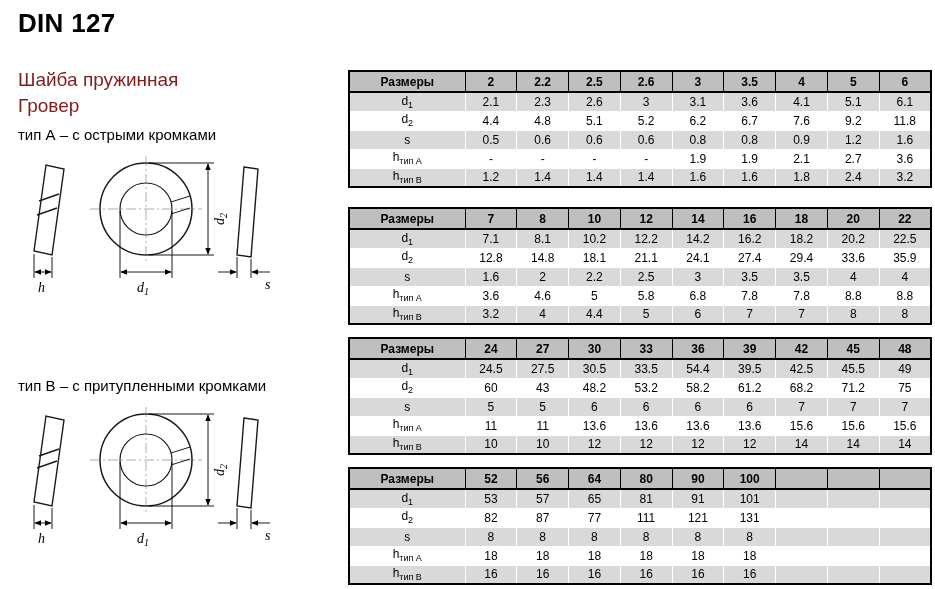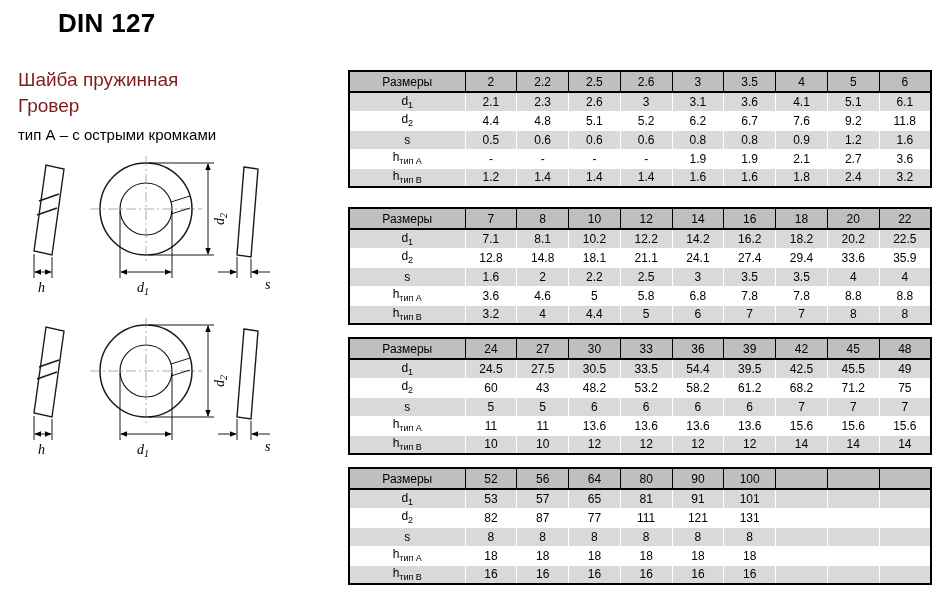--- a/index.html
+++ b/index.html
@@ -3,41 +3,41 @@
 <meta charset="utf-8">
 <style>
   * { margin:0; padding:0; box-sizing:border-box; }
   html,body { background:#ffffff; }
   body { width:935px; height:589px; }
   .page {
     position:relative; width:935px; height:589px; background:#fff;
     font-family:"Liberation Sans", sans-serif; color:#111; overflow:hidden;
   }
   .left-col { position:absolute; left:18px; top:8px; width:322px; }
-  .doc-title { font-size:26px; font-weight:bold; letter-spacing:0.3px; color:#000;margin-left:40px; }
+  .doc-title { font-size:26px; font-weight:bold; letter-spacing:0.3px; color:#000; }
   .subtitle { margin-top:28px; font-size:19px; line-height:1.35; color:#7f1d1d; }
   .caption { font-size:15px; color:#000; }
   .caption-a { margin-top:8px; }
   .caption-b { margin-top:72px; }
   .drawing { margin-top:8px; }
   svg text {
     font-family:"Liberation Serif","DejaVu Serif",serif;
     font-style:italic; font-size:14px; fill:#000;
   }
   .right-col { position:absolute; left:348px; top:70px; width:584px; }
   table {
     width:584px; border-collapse:collapse; table-layout:fixed;
     border:2px solid #000; font-size:12px; color:#000;
   }
   .gap-lg { margin-bottom:19px; }
   .gap-sm { margin-bottom:12px; }
   th, td { text-align:center; vertical-align:middle; padding:0; height:19px; }
   th {
     background:#bfbfbf; border:1px solid #000; border-bottom:2px solid #000;
-    font-weight:normal; height:21px;
+    font-weight:bold; height:21px;
   }
   td { border:1px solid #ffffff; }
   tbody tr:nth-child(odd) td { background:#d9d9d9; }
   tbody tr:nth-child(even) td { background:#ffffff; }
   .label-col { width:116px; }
   td sub, th sub { font-size:9px; }
 </style>
 </head>
 <body>
 
@@ -99,20 +99,21 @@
         <g stroke="#000" stroke-width="0.9">
           <line x1="219" y1="106" x2="219" y2="127"></line>
           <line x1="233" y1="108" x2="233" y2="127"></line>
           <line x1="200" y1="121" x2="218" y2="121" marker-end="url(#arr-a)"></line>
           <line x1="252" y1="121" x2="234" y2="121" marker-end="url(#arr-a)"></line>
         </g>
         <text x="247" y="138">s</text>
       </svg>
     </div>
 
+    <div class="caption caption-b">тип В – с притупленными кромками</div>
 
     <div class="drawing">
       <svg width="270" height="150" viewBox="0 0 270 150">
         <defs>
           <marker id="arr-b" viewBox="0 0 10 10" refX="9" refY="5" markerWidth="8" markerHeight="8" orient="auto-start-reverse">
             <path d="M0,1 L10,5 L0,9 Z" fill="#000"></path>
           </marker>
         </defs>
         <g stroke="#1a1a1a" fill="none" stroke-width="1.4">
           <polygon points="16,100 28,14 46,18 34,104" fill="#fff"></polygon>

